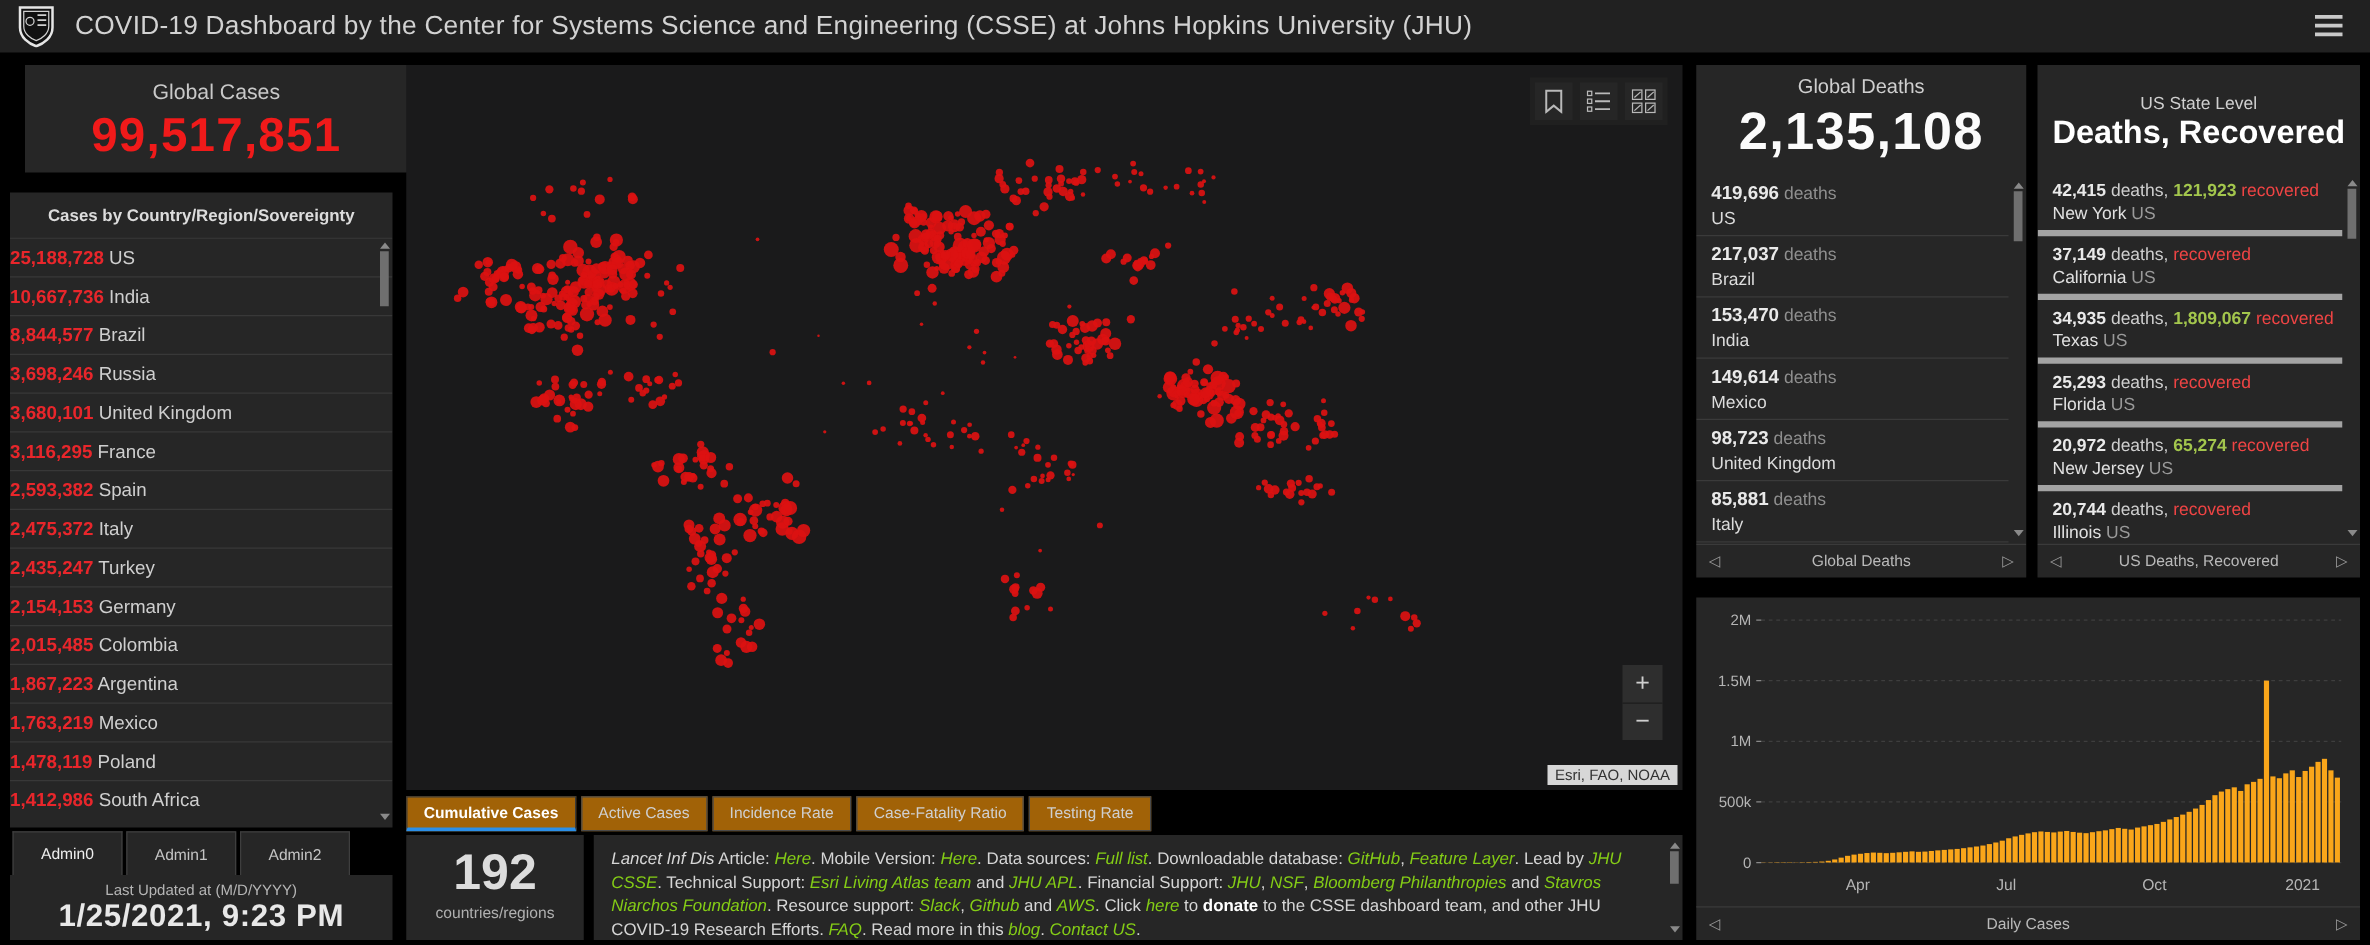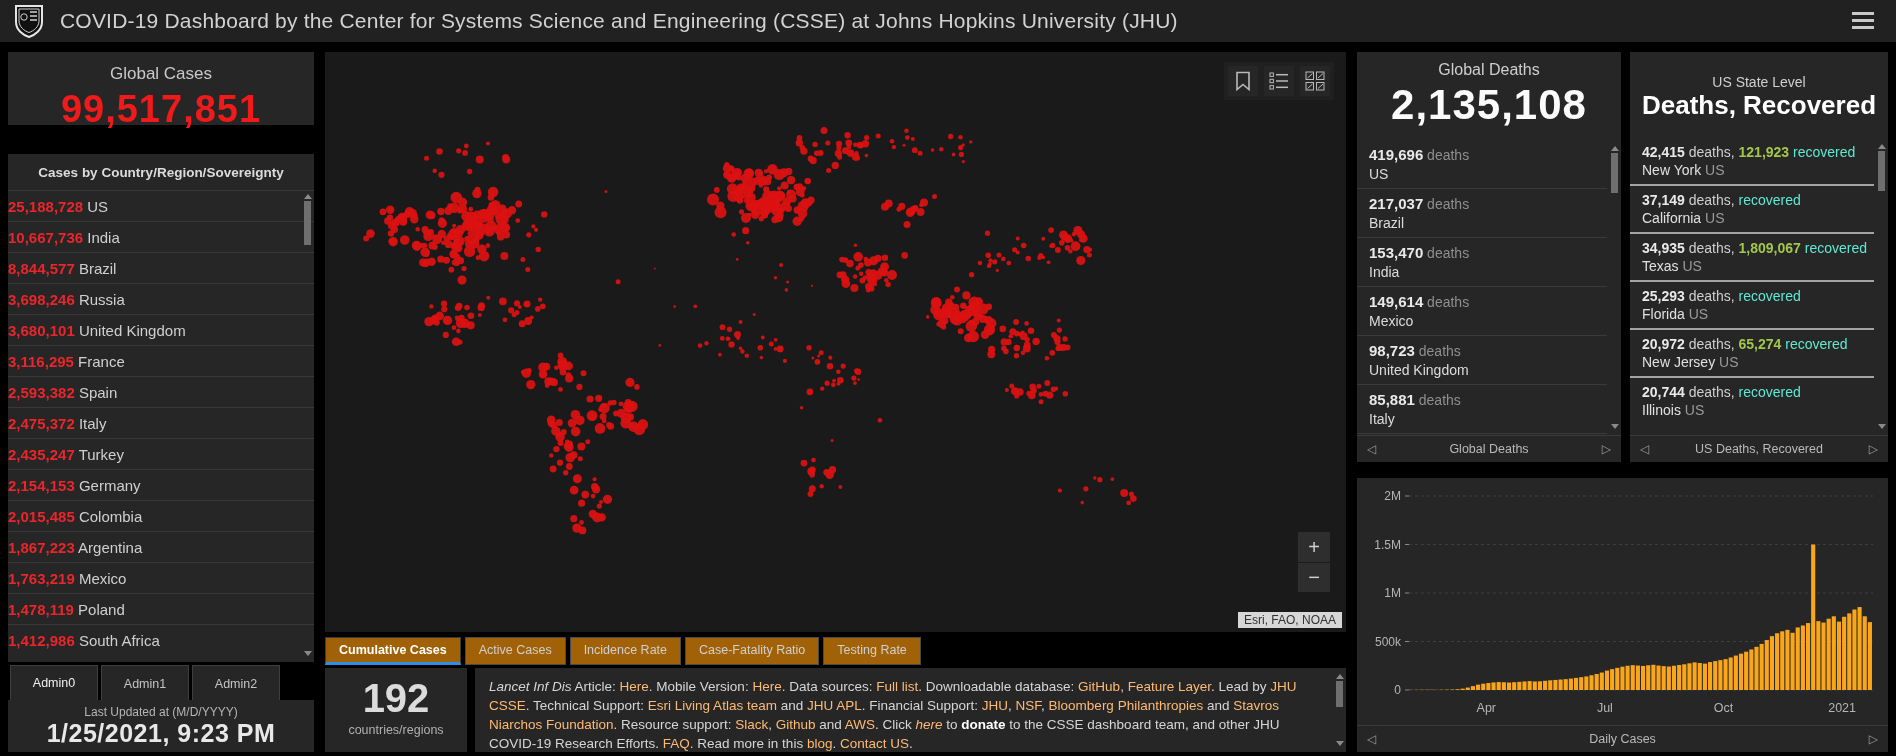--- a/index.html
+++ b/index.html
@@ -21,21 +21,21 @@
   .arrow{color:#9a9a9a;font-size:12px;cursor:pointer;}
   .arrow.left::before{content:"◁";}
   .arrow.right::before{content:"▷";}
   
   .sbar{position:absolute;right:2px;width:9px;}
   .sb-tri{width:0;height:0;border-left:4px solid transparent;border-right:4px solid transparent;margin:2px auto;}
   .sb-up{border-bottom:5px solid #8a8a8a;}
   .sb-down{border-top:5px solid #8a8a8a;}
   .sb-thumb{width:7px;margin:2px auto;background:#6f6f6f;}
   
-  .p-gcases{left:8px;top:52px;width:306px;height:73px;text-align:center;}
+  .p-gcases{left:20px;top:52px;width:306px;height:86px;text-align:center;}
   .p-gcases .lab{margin-top:12px;font-size:17px;color:#c9c9c9;}
   .p-gcases .val{margin-top:4px;font-size:38px;font-weight:bold;color:#f01a1a;letter-spacing:1px;}
   .p-clist{left:8px;top:154px;width:306px;height:508px;overflow:hidden;}
   .p-clist .chead{height:36px;display:flex;align-items:center;justify-content:center;
                   font-size:13.5px;font-weight:bold;color:#dcdcdc;}
   .crows{position:absolute;left:0;top:36px;right:0;bottom:0;overflow:hidden;}
   .crow{height:31px;line-height:31px;padding-left:0;border-top:1px solid #383838;
         white-space:nowrap;cursor:pointer;}
   .cnum{color:#e8262b;font-weight:bold;font-size:15px;}
   .cname{color:#cfcfcf;font-size:15px;}
@@ -60,44 +60,44 @@
   .map-tabs{position:absolute;left:325px;top:637px;display:flex;}
   .mtab{padding:5px 13px;margin-right:4px;background:#a16207;border:1px solid #4a4a4a;
         font-size:12.5px;color:#cfcfcf;cursor:pointer;}
   .mtab.active{color:#fff;border-color:#3a3a3a;border-bottom:3px solid #2b8fe8;font-weight:bold;}
   
   .p-192{left:325px;top:668px;width:142px;height:84px;text-align:center;}
   .p-192 .num{margin-top:8px;font-size:40px;font-weight:bold;color:#dcdcdc;}
   .p-192 .lab{font-size:12.5px;color:#b0b0b0;margin-top:2px;}
   .p-info{left:475px;top:668px;width:871px;height:84px;padding:9px 26px 9px 14px;
           font-size:13.5px;line-height:1.42;color:#d6d6d6;overflow:hidden;}
-  .p-info a{color:#fdba74;text-decoration:none;cursor:pointer;}
+  .p-info a{color:#84cc16;text-decoration:none;cursor:pointer;font-style:italic;}
   .seg-i{font-style:italic;}
   .seg-b{font-weight:bold;color:#fff;}
   
   .p-deaths{left:1357px;top:52px;width:264px;height:410px;overflow:hidden;}
   .p-deaths .t{margin-top:9px;text-align:center;font-size:16px;color:#cfcfcf;}
   .p-deaths .tot{margin-top:2px;text-align:center;font-size:42px;font-weight:bold;color:#fbfbfb;letter-spacing:1px;}
   .dlist{position:absolute;left:0;right:14px;top:88px;bottom:27px;overflow:hidden;}
   .drow{padding:6px 0 6px 12px;border-top:1px solid #3a3a3a;cursor:pointer;}
   .drow:first-child{border-top:none;}
   .dval{color:#e9e9e9;font-weight:bold;font-size:15px;}
   .dunit{color:#8f8f8f;font-size:14px;}
   .dplace{color:#dcdcdc;font-size:14px;margin-top:2px;}
   
   .p-us{left:1630px;top:52px;width:258px;height:410px;overflow:hidden;}
   .p-us .sub{margin-top:22px;text-align:center;font-size:14px;color:#cfcfcf;}
   .p-us .t{text-align:center;font-size:26px;font-weight:bold;color:#fff;}
   .ulist{position:absolute;left:0;right:14px;top:86px;bottom:27px;overflow:hidden;}
-  .urow{padding:6px 0 6px 12px;border-top:2px solid #a3a3a3;font-size:14px;cursor:pointer;}
+  .urow{padding:6px 0 6px 12px;border-top:5px solid #a3a3a3;font-size:14px;cursor:pointer;}
   .urow:first-child{border-top:none;}
   .ud{color:#e9e9e9;font-weight:bold;}
   .udw{color:#cfcfcf;}
   .urn{color:#a3c64d;font-weight:bold;}
-  .urw{color:#5eead4;}
+  .urw{color:#ef4444;}
   .uplace{margin-top:2px;}
   .upl{color:#e0e0e0;}
   .upr{color:#9a9a9a;}
   
   .p-chart{left:1357px;top:478px;width:531px;height:274px;}
   .chart-wrap{position:absolute;left:0;top:0;right:0;bottom:27px;}
 </style>
 </head>
 <body>
 

